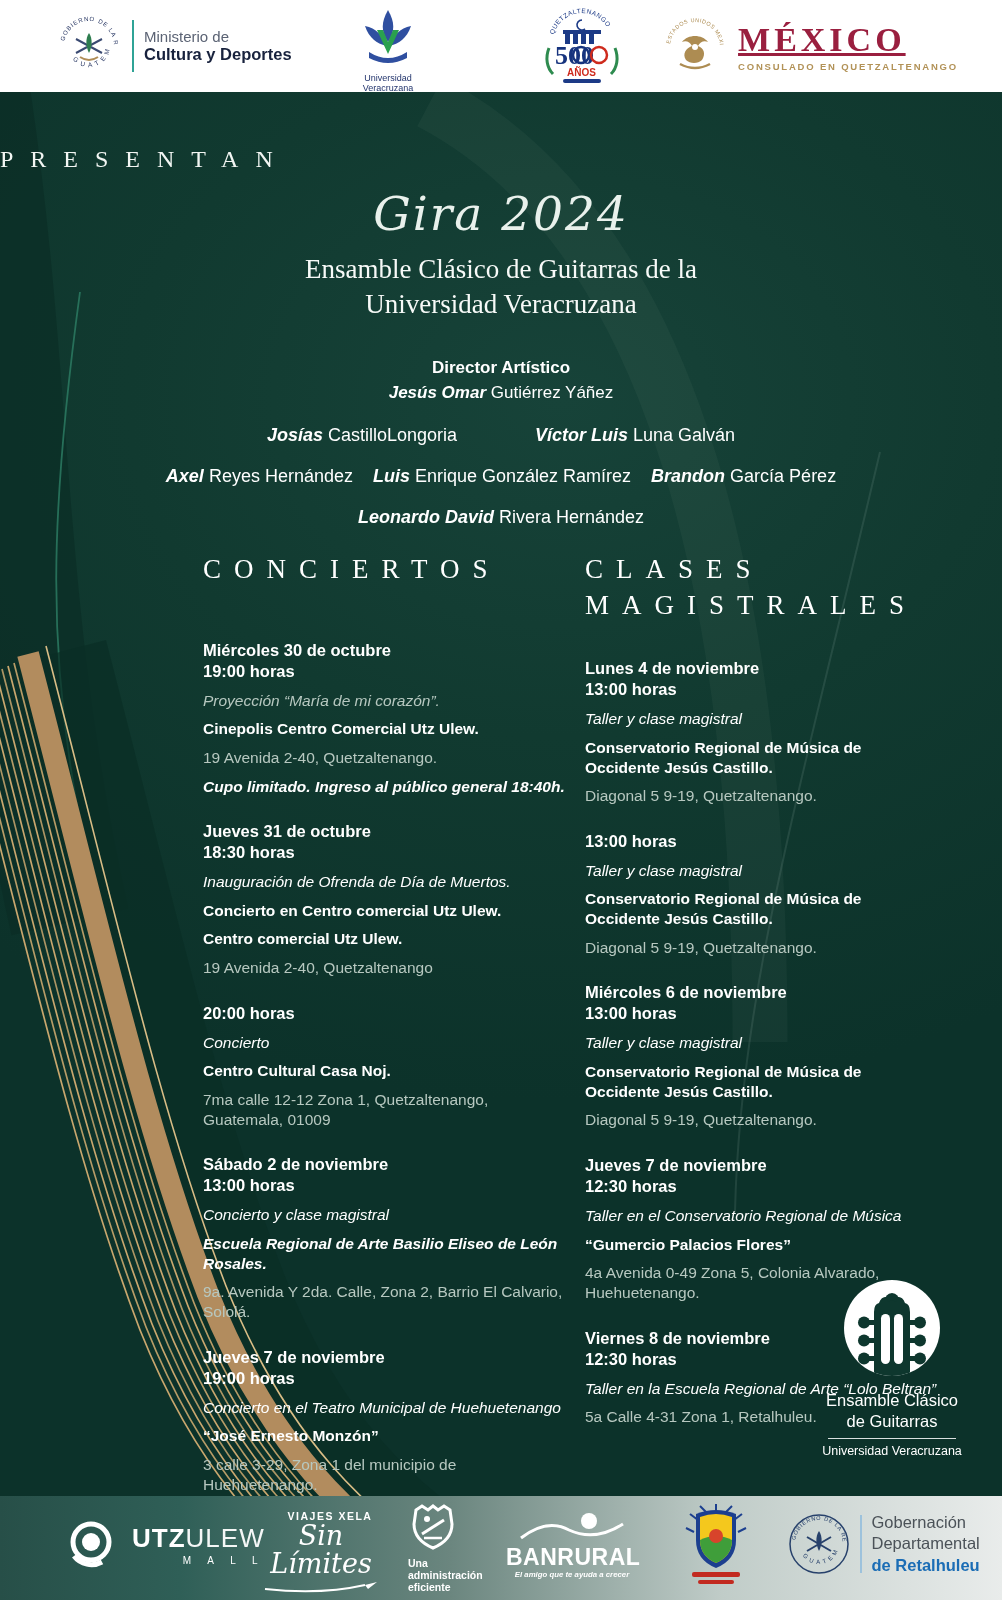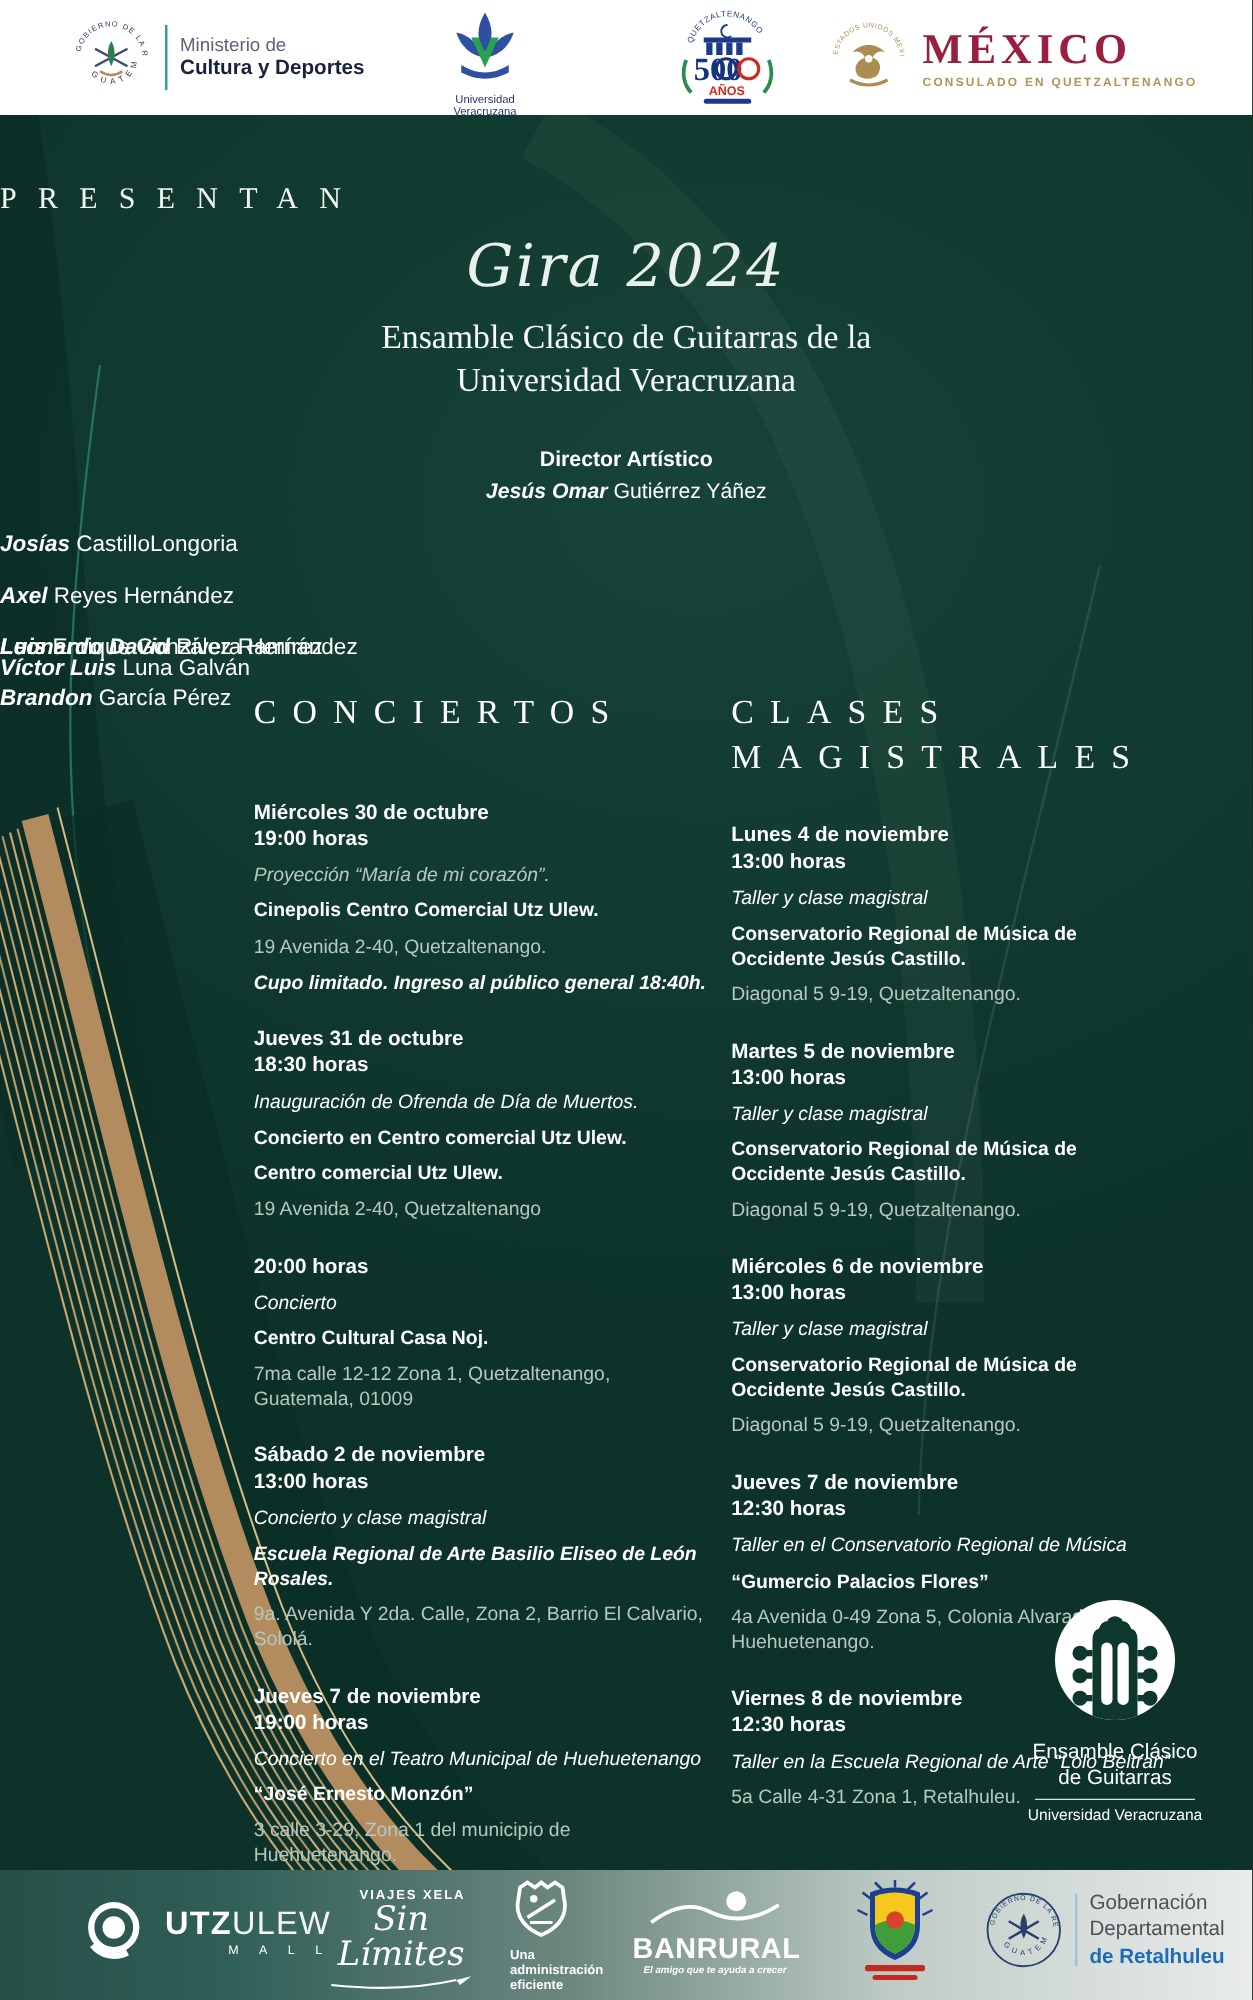--- a/index.html
+++ b/index.html
@@ -10,37 +10,37 @@
   .hdr-gt{position:absolute;left:56px;top:13px;display:flex;align-items:center;gap:10px;}
   .gt-divider{width:2px;height:52px;background:#2fa396;}
   .min-txt{line-height:1.15;}
   .min-l1{font-size:15px;color:#5b6374;}
   .min-l2{font-size:16.5px;font-weight:bold;color:#18223d;}
   .hdr-uv{position:absolute;left:338px;top:8px;width:100px;text-align:center;}
   .uv-label{font-size:9px;color:#23356d;margin-top:1px;}
   .hdr-500{position:absolute;left:540px;top:8px;width:84px;text-align:center;}
   .hdr-mx{position:absolute;right:44px;top:16px;display:flex;align-items:center;gap:12px;}
   .mx-title{font-family:"Liberation Serif",serif;font-weight:bold;font-size:34px;
-    letter-spacing:4px;color:#9a1f3f;line-height:1;}
+    letter-spacing:4px;color:#9a1f3f;line-height:1;text-decoration:underline;}
   .mx-sub{font-size:9.5px;font-weight:bold;letter-spacing:1.8px;color:#b29257;margin-top:4px;}
   
   .body-bg{position:absolute;top:92px;left:0;width:1002px;height:1404px;
     background:radial-gradient(ellipse 900px 700px at 56% 22%,#174339 0%,#113a30 48%,#0c322a 100%);}
   .deco{position:absolute;top:92px;left:0;pointer-events:none;}
   
   .presentan{position:absolute;top:146px;left:0;width:844px;
     font-family:"Liberation Serif",serif;font-size:24px;letter-spacing:17px;color:#f2f6f3;}
   .gira{position:absolute;top:186px;left:0;width:1002px;text-align:center;
     font-family:"DejaVu Serif",serif;font-style:italic;font-size:47px;color:#e9f1ec;letter-spacing:2px;}
   .ens-title{position:absolute;top:252px;left:0;width:1002px;text-align:center;
     font-family:"Liberation Serif",serif;font-size:27px;line-height:1.28;color:#f7faf8;}
   .director{position:absolute;top:356px;left:0;width:1002px;text-align:center;font-size:17px;line-height:1.45;}
   .director .lbl{font-weight:bold;}
   .em{font-weight:bold;font-style:italic;}
-  .names-row{position:absolute;left:0;width:1002px;display:flex;justify-content:center;font-size:18px;flex-direction:column;}
+  .names-row{position:absolute;left:0;width:1002px;display:flex;justify-content:center;font-size:18px;}
   .row1{top:425px;gap:78px;}
   .row2{top:466px;gap:20px;}
   .row3{top:507px;}
   
   .col{position:absolute;top:552px;}
   .col-left{left:203px;width:368px;}
   .col-right{left:585px;width:378px;}
   .col-heading{font-family:"Liberation Serif",serif;font-size:27px;letter-spacing:13px;
     color:#fff;line-height:1.32;}
   .col-left .col-heading{margin-bottom:52px;}
@@ -266,21 +266,20 @@
     <div class="ev">
       <div class="ev-date">Lunes 4 de noviembre</div>
       <div class="ev-date">13:00 horas</div>
       <div class="ev-line li">Taller y clase magistral</div>
       <div class="ev-line ls">Conservatorio Regional de Música de
 Occidente Jesús Castillo.</div>
       <div class="ev-line lm">Diagonal 5 9-19, Quetzaltenango.</div>
     </div>
 
     <div class="ev">
-      <div class="ev-date">Martes 5 de noviembre</div>
       <div class="ev-date">13:00 horas</div>
       <div class="ev-line li">Taller y clase magistral</div>
       <div class="ev-line ls">Conservatorio Regional de Música de
 Occidente Jesús Castillo.</div>
       <div class="ev-line lm">Diagonal 5 9-19, Quetzaltenango.</div>
     </div>
 
     <div class="ev">
       <div class="ev-date">Miércoles 6 de noviembre</div>
       <div class="ev-date">13:00 horas</div>

